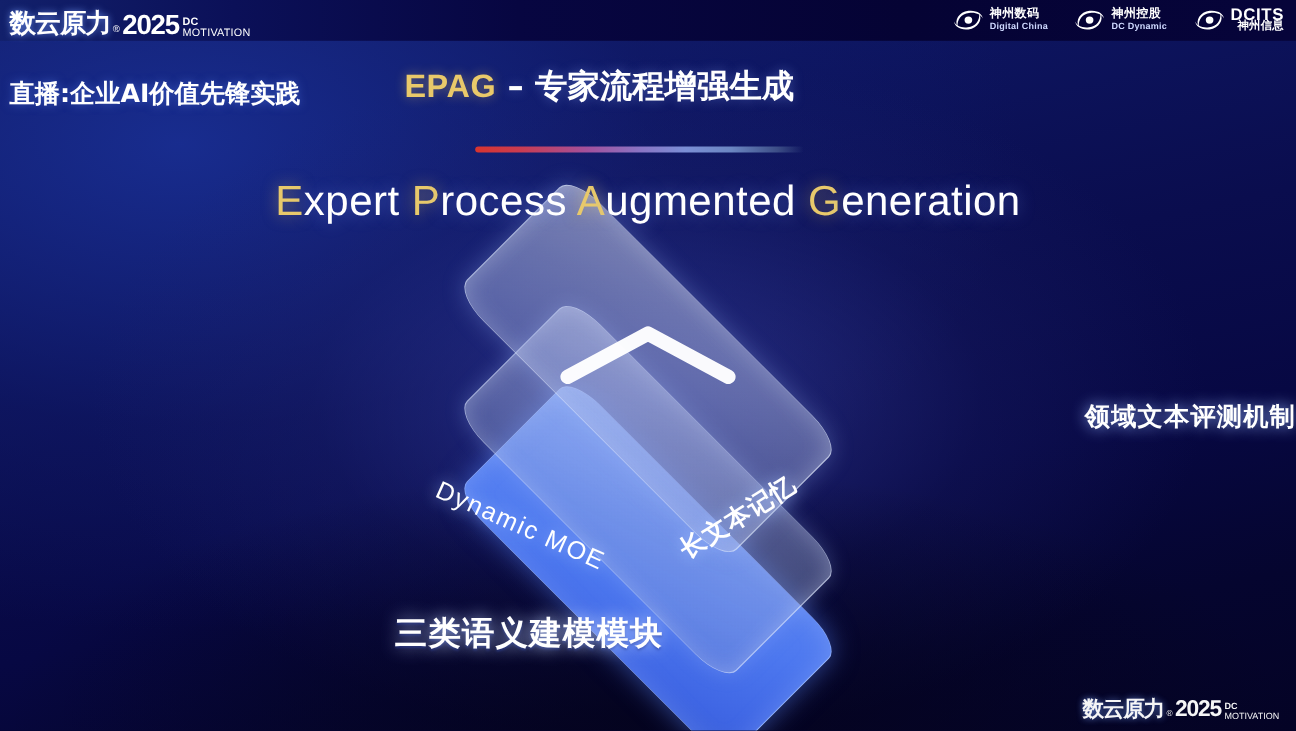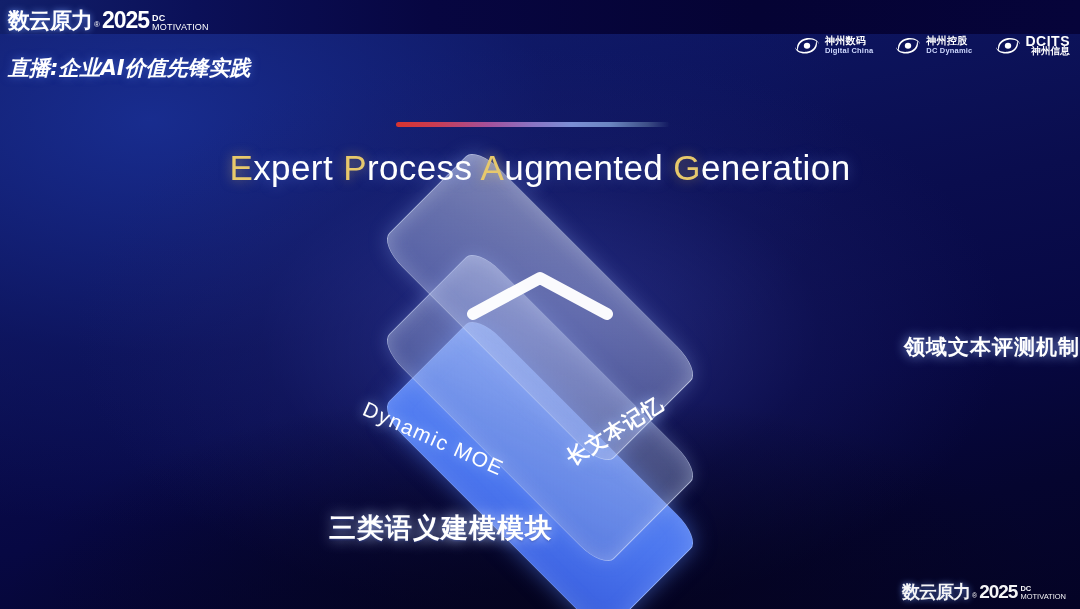--- a/index.html
+++ b/index.html
@@ -44,31 +44,30 @@
   .brand .reg{ font-size:8px; line-height:14px; vertical-align:super; }
   .brand .yr{
     font-size:23px; font-weight:700; line-height:23px; letter-spacing:-1px;
     font-family:"Liberation Sans",sans-serif;
   }
   .brand .dcwrap{ display:flex; flex-direction:column; line-height:8.5px; margin-left:1px; margin-bottom:1px; }
   .brand .dc{ font-size:9px; font-weight:700; letter-spacing:.2px; }
   .brand .mot{ font-size:9px; font-weight:500; letter-spacing:.2px; }
 
   .livetitle{
-    position:absolute; top:54px; left:8px; z-index:6;
+    position:absolute; top:64px; left:8px; z-index:6;
     font-family:"DejaVu Sans",sans-serif;
     font-size:21px; font-weight:700; color:#ffffff; letter-spacing:0px;
     text-shadow:0 0 8px rgba(90,130,240,.55);
-    font-style:italic;
   }
 
   
   .logos{
     position:absolute; top:6px; right:10px; z-index:6;
-    display:flex; align-items:center; gap:22px;margin-top:29px;
+    display:flex; align-items:center; gap:22px;
   }
   .logo{ display:flex; align-items:center; gap:5px; }
   .swirl{ width:26px; height:21px; display:block; flex:none; }
   .logotxt{ display:flex; flex-direction:column; line-height:10px; }
   .logotxt .l1{ font-size:10px; font-weight:700; color:#fff; font-family:"DejaVu Sans",sans-serif; letter-spacing:.3px;}
   .logotxt .l2{ font-size:7.5px; font-weight:600; color:#cfd9ff; letter-spacing:.2px; }
   .logotxt.big .l1{ font-size:14px; letter-spacing:.5px; font-family:"Liberation Sans",sans-serif; }
   .logotxt.big .l2{ font-size:9.5px; color:#fff; font-family:"DejaVu Sans",sans-serif; font-weight:700;text-align:right;}
 
   
@@ -230,20 +229,23 @@
         <path d="M44 10 C50 21 42 35 26 37 C12 38.5 3 32 2 24 C5 31 14 35 25 33.5 C38 31.8 45 23 44 10 Z" fill="#ffffff"></path>
         <ellipse cx="26" cy="21.5" rx="6.4" ry="6.1" fill="#ffffff"></ellipse>
       </svg>
       <span class="logotxt big">
         <span class="l1">DCITS</span>
         <span class="l2">神州信息</span>
       </span>
     </div>
   </div>
 
+  <div class="headline">
+    <span class="epag">EPAG</span><span class="rest"> – 专家流程增强生成</span>
+  </div>
 
   <div class="divider"></div>
 
   <div class="subtitle" id="subtitle"><span class="cap">E</span><span>xpert </span><span class="cap">P</span><span>rocess </span><span class="cap">A</span><span>ugmented </span><span class="cap">G</span><span>eneration</span></div>
 
   <div class="stack">
     <div class="layer" id="layer-bottom">
       <div class="plate"></div>
     </div>
     <div class="layer" id="layer-middle">

